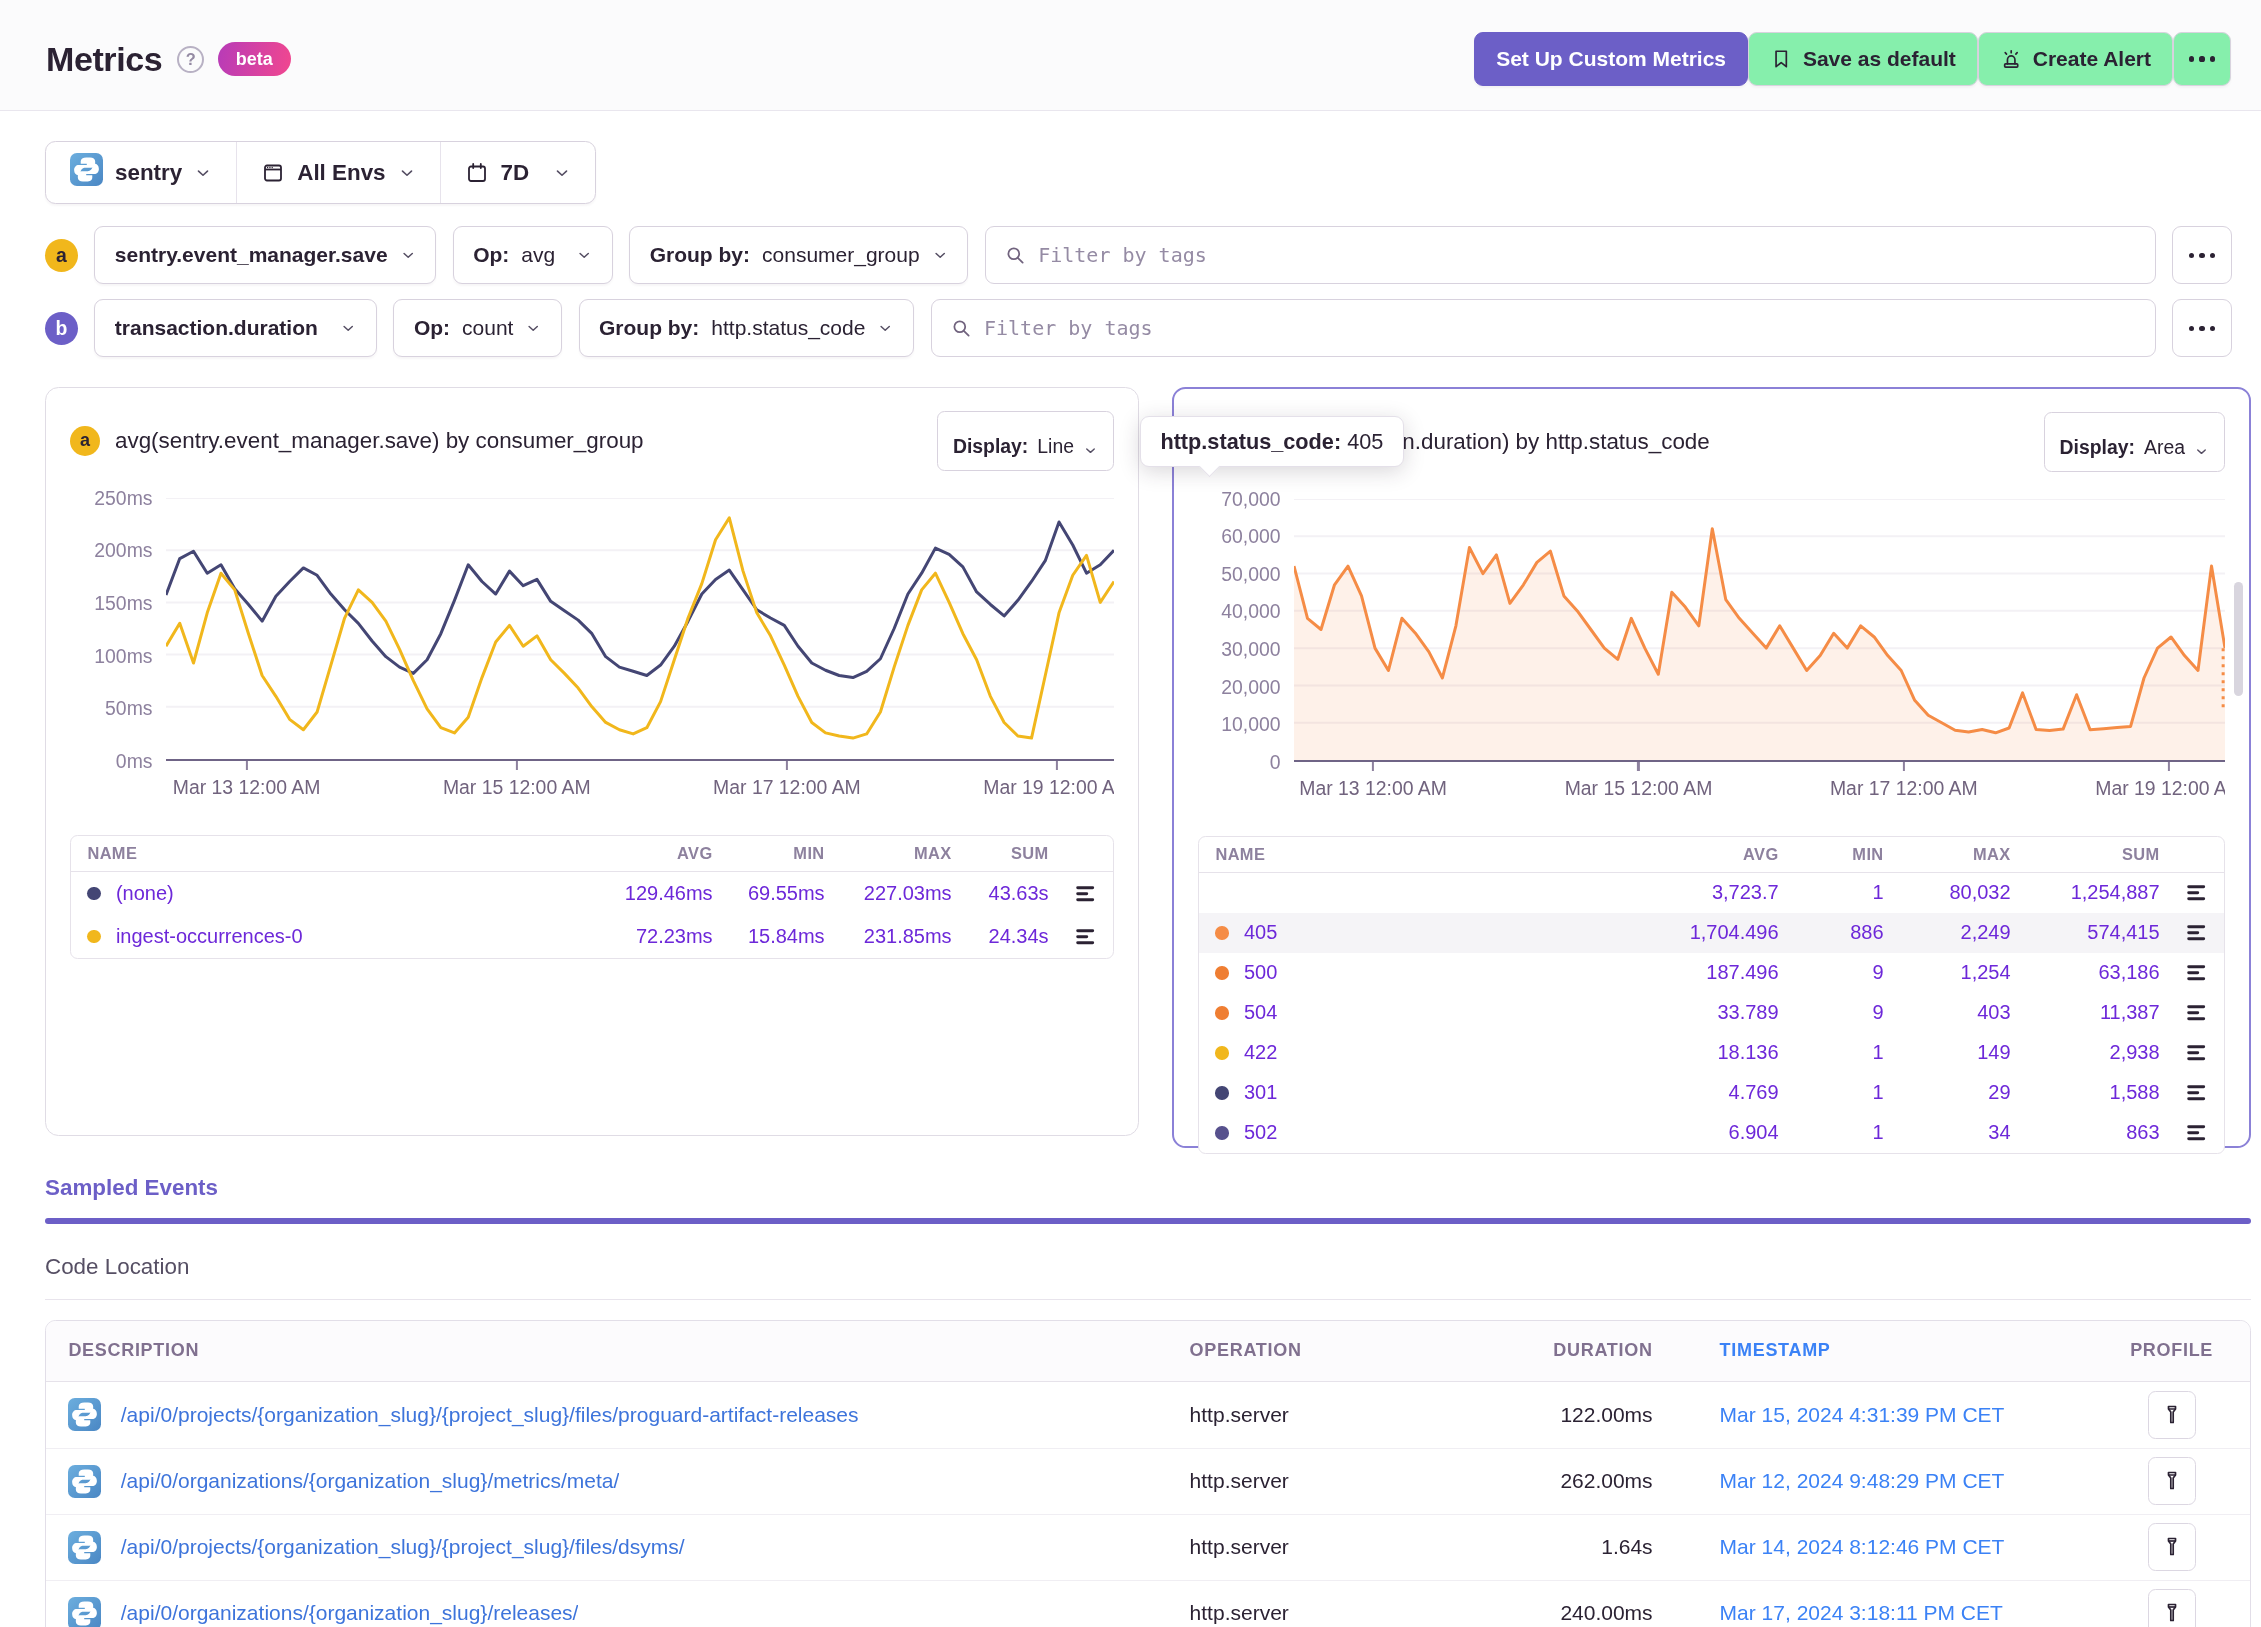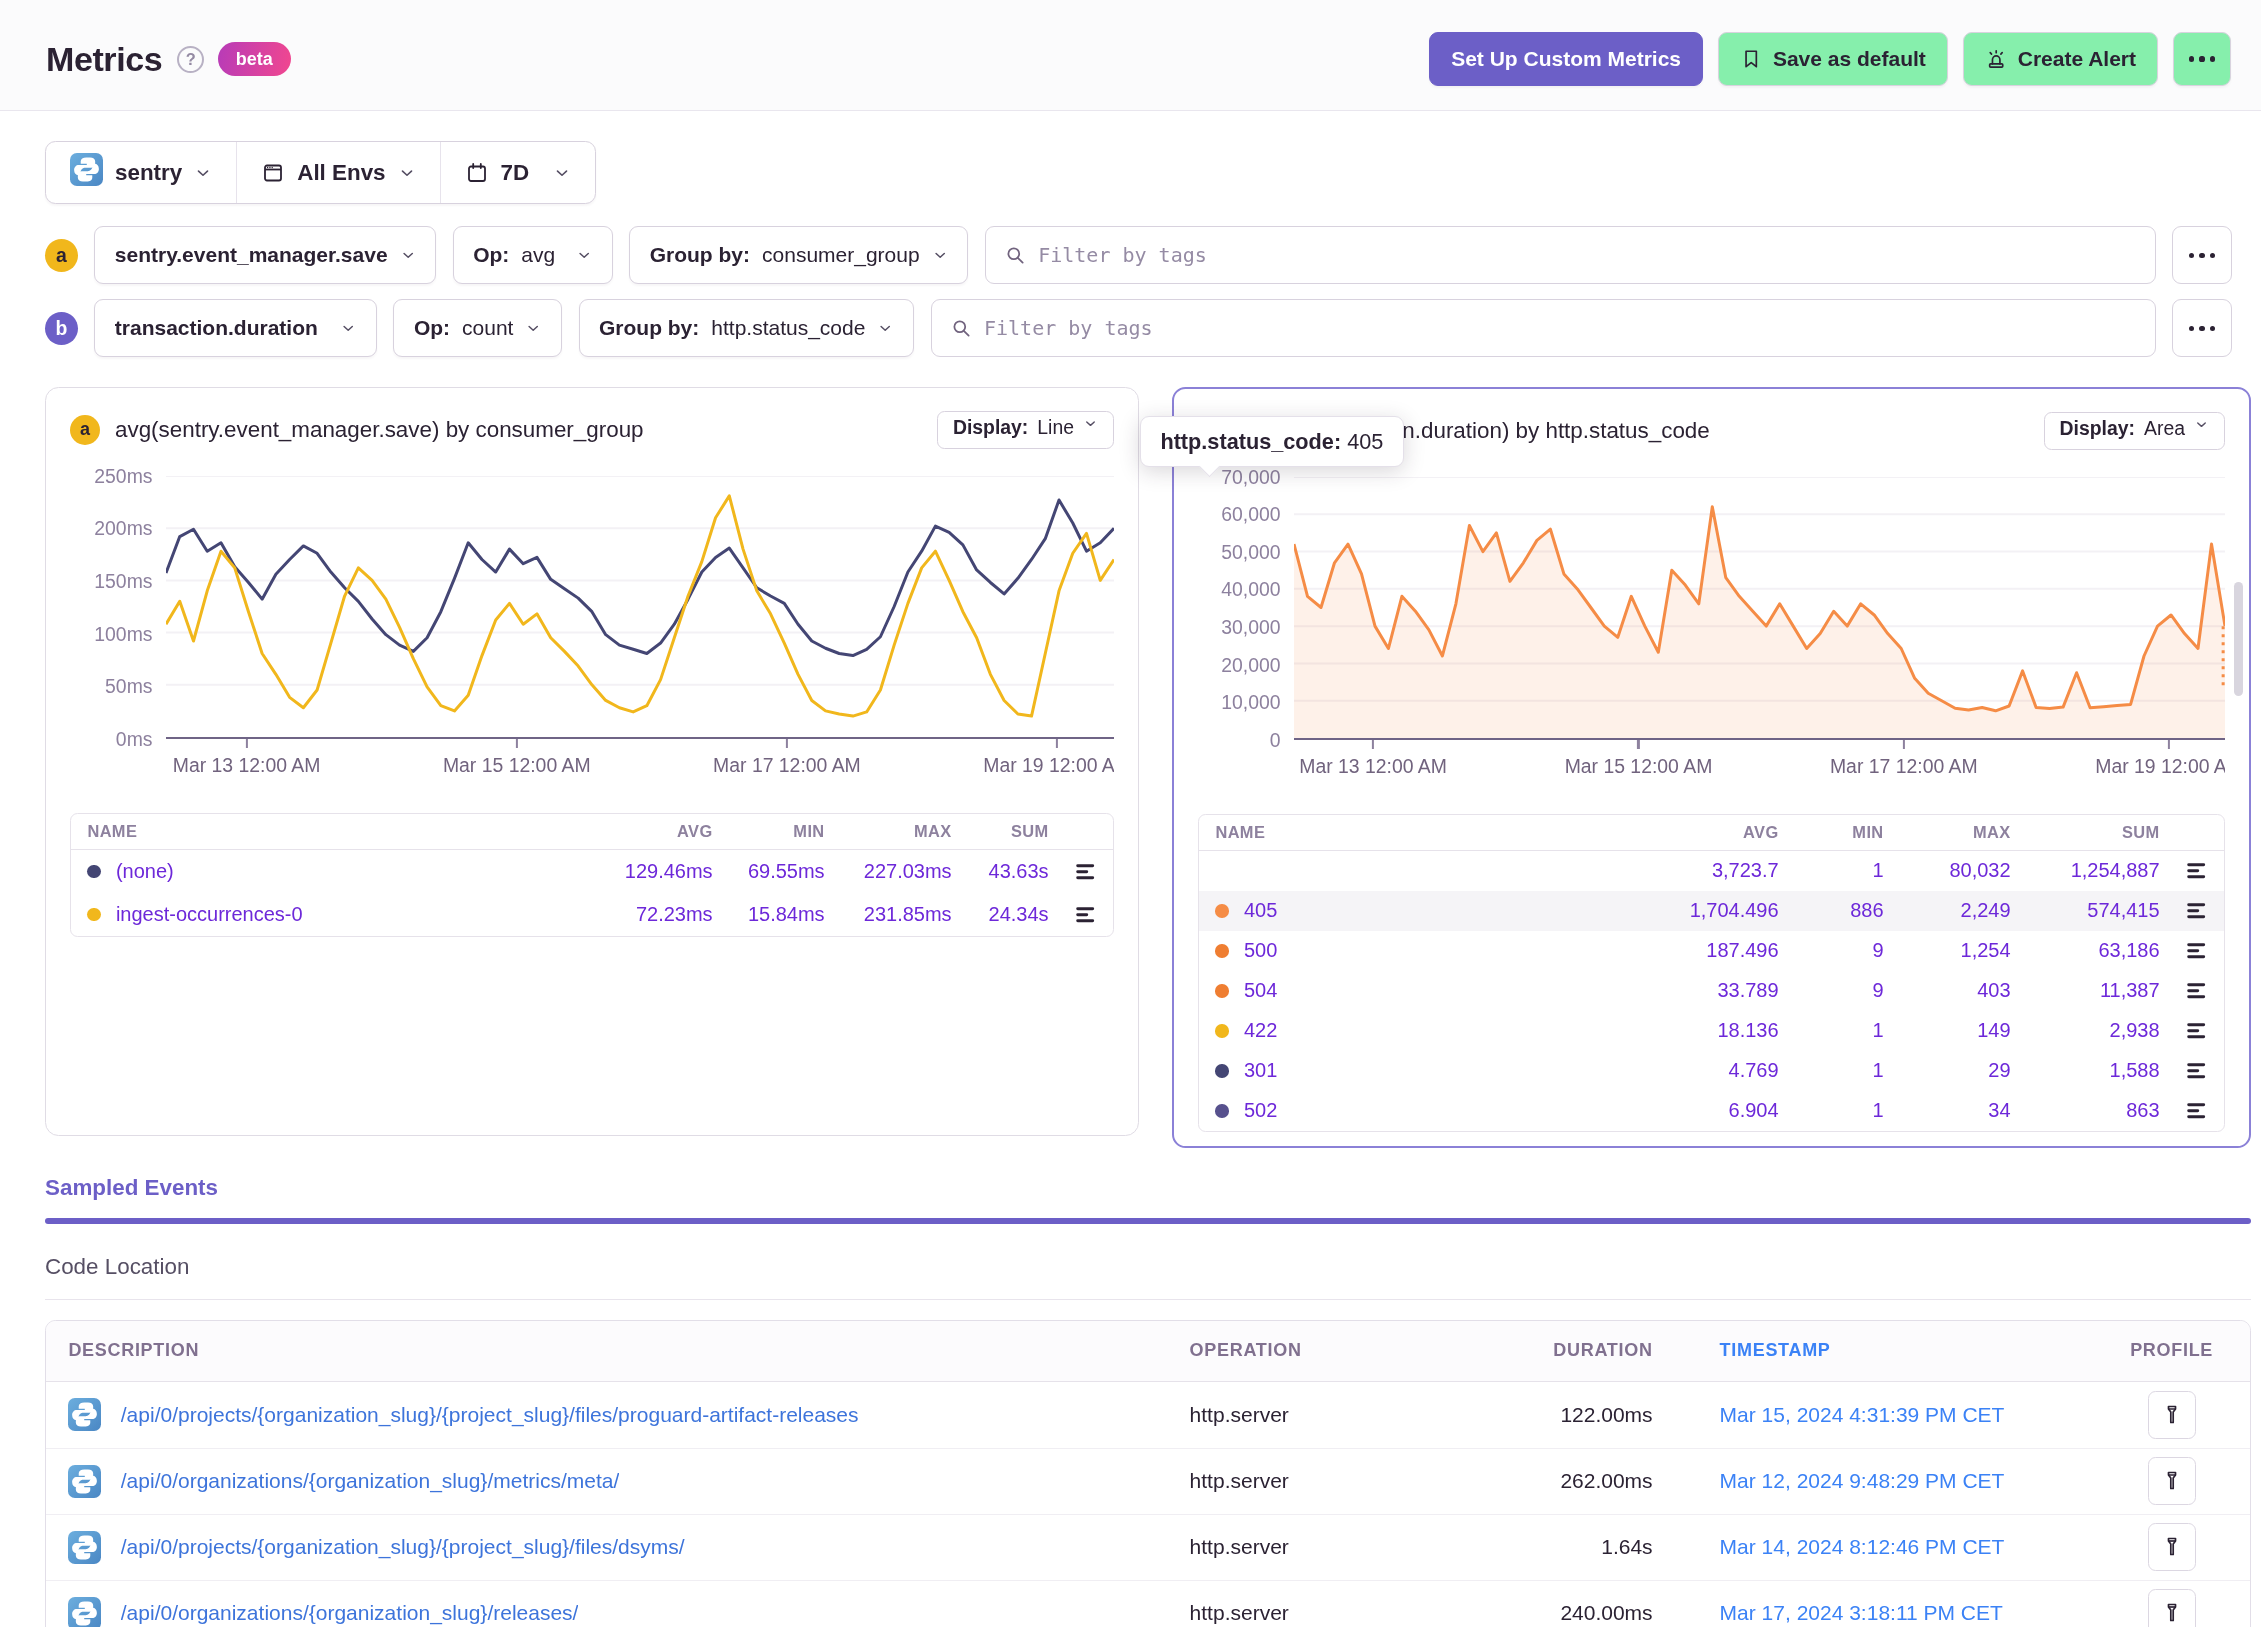--- a/index.html
+++ b/index.html
@@ -4,21 +4,21 @@
 <style>
   * { margin:0; padding:0; box-sizing:border-box; }
   html,body { background:#fff; }
   body { width:2261px; height:1628px; overflow:hidden; font-family:"Liberation Sans", sans-serif; color:#2b2233; position:relative; }
 
   
   .header { height:111px; display:flex; align-items:center; padding:8px 30px 0 46px; background:#fbfbfc; border-bottom:1.5px solid #e9e6ee; }
   .page-title { font-size:34px; font-weight:700; letter-spacing:-0.4px; }
   .help-circle { margin-left:15px; width:27px; height:27px; border:2.2px solid #b8b1c4; border-radius:50%; display:flex; align-items:center; justify-content:center; font-size:16.4px; font-weight:700; color:#948aa3; }
   .beta-pill { margin-left:13.5px; padding:6.7px 18px; border-radius:747px; font-size:18px; font-weight:600; color:#fff; background:linear-gradient(100deg,#b73bb8 0%,#f1478f 100%); }
-  .hdr-actions { margin-left:auto; display:flex; gap:15px; }
+  .hdr-actions { margin-left:auto; display:flex; }
   .btn { height:54px; border-radius:9px; border:1.5px solid #d8d3de; background:#86efac; font-size:21px; font-weight:600; color:#2b2233; display:inline-flex; align-items:center; gap:10.5px; padding:0 21px; box-shadow:0 1.5px 2.2px rgba(43,34,51,0.04); cursor:pointer; }
   .btn.primary { background:#6c5fc7; border-color:#6c5fc7; color:#fff; }
   .btn.icon-only { width:58px; justify-content:center; padding:0; }
   .btn svg { flex:0 0 auto; }
   .dots { display:flex; gap:5.2px; }
   .dots i { width:5.2px; height:5.2px; border-radius:50%; background:#2b2233; }
 
   .content { padding-left:45px; }
 
   
@@ -44,21 +44,21 @@
   .toggle { width:57px; height:31px; border-radius:747px; background:#ece8f4; border:1.5px solid #dcd6e6; position:relative; cursor:pointer; }
   .toggle .knob { position:absolute; right:3px; top:2.2px; width:24px; height:24px; border-radius:50%; background:#6c5fc7; }
 
   
   .panels { margin-top:30px; display:flex; gap:33px; align-items:flex-start; }
   .panel { background:#fff; border:1.5px solid #e0dce5; border-radius:13.5px; padding:22.4px 24px; width:1094px; height:749px; position:relative; }
   .panel.selected { border:2.2px solid #8b81d7; width:1079px; height:761px; }
   .panel-head { display:flex; align-items:center; gap:15px; }
   .p-badge { width:30px; height:30px; border-radius:50%; display:flex; align-items:center; justify-content:center; font-size:18px; font-weight:600; flex:0 0 auto; }
   .p-title { font-size:22.4px; color:#2b2233; }
-  .display-btn { margin-left:auto; height:38px; border:1.5px solid #d8d2de; border-radius:7.5px; background:#fff; display:inline-flex; align-items:flex-start; gap:9px; padding:4px 15px; font-size:19.4px; cursor:pointer; white-space:nowrap; }
+  .display-btn { margin-left:auto; height:60px; border:1.5px solid #d8d2de; border-radius:7.5px; background:#fff; display:inline-flex; align-items:flex-end; gap:9px; padding:12px 15px; font-size:19.4px; cursor:pointer; white-space:nowrap; }
   .display-btn b { font-weight:700; }
 
   .chart-wrap { margin-top:27px; display:flex; }
   .y-labels { width:96px; position:relative; height:263px; flex:0 0 auto; }
   .y-labels .yl { position:absolute; right:13.5px; transform:translateY(-50%); font-size:19.4px; color:#8d819e; white-space:nowrap; }
   .plot { flex:1; height:263px; position:relative; border-bottom:2.2px solid #6f6486; }
   .plot svg { position:absolute; inset:0; width:100%; height:100%; display:block; }
   .x-labels { margin-left:96px; position:relative; height:43px; overflow:hidden; }
   .x-labels .xt { position:absolute; top:0; width:2.2px; height:9px; background:#8d819e; transform:translateX(-50%); }
   .x-labels .xl { position:absolute; top:15px; transform:translateX(-50%); font-size:19.4px; color:#71637e; white-space:nowrap; }

